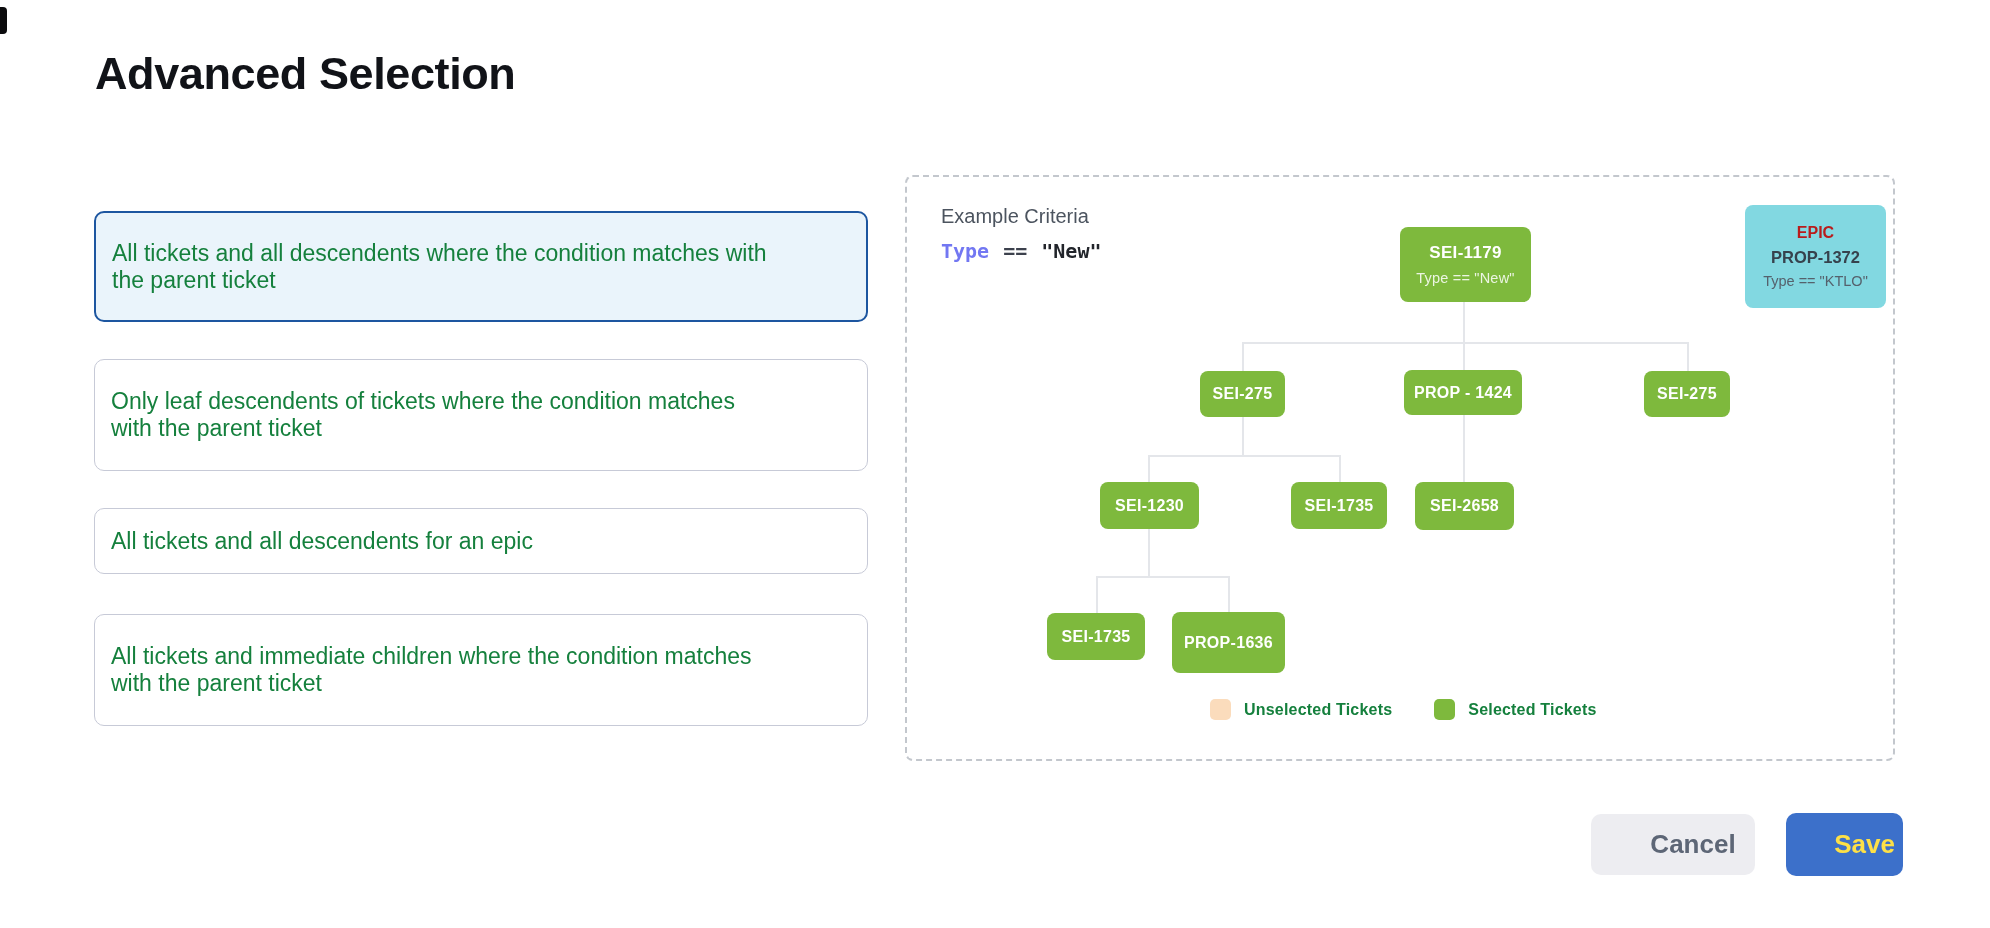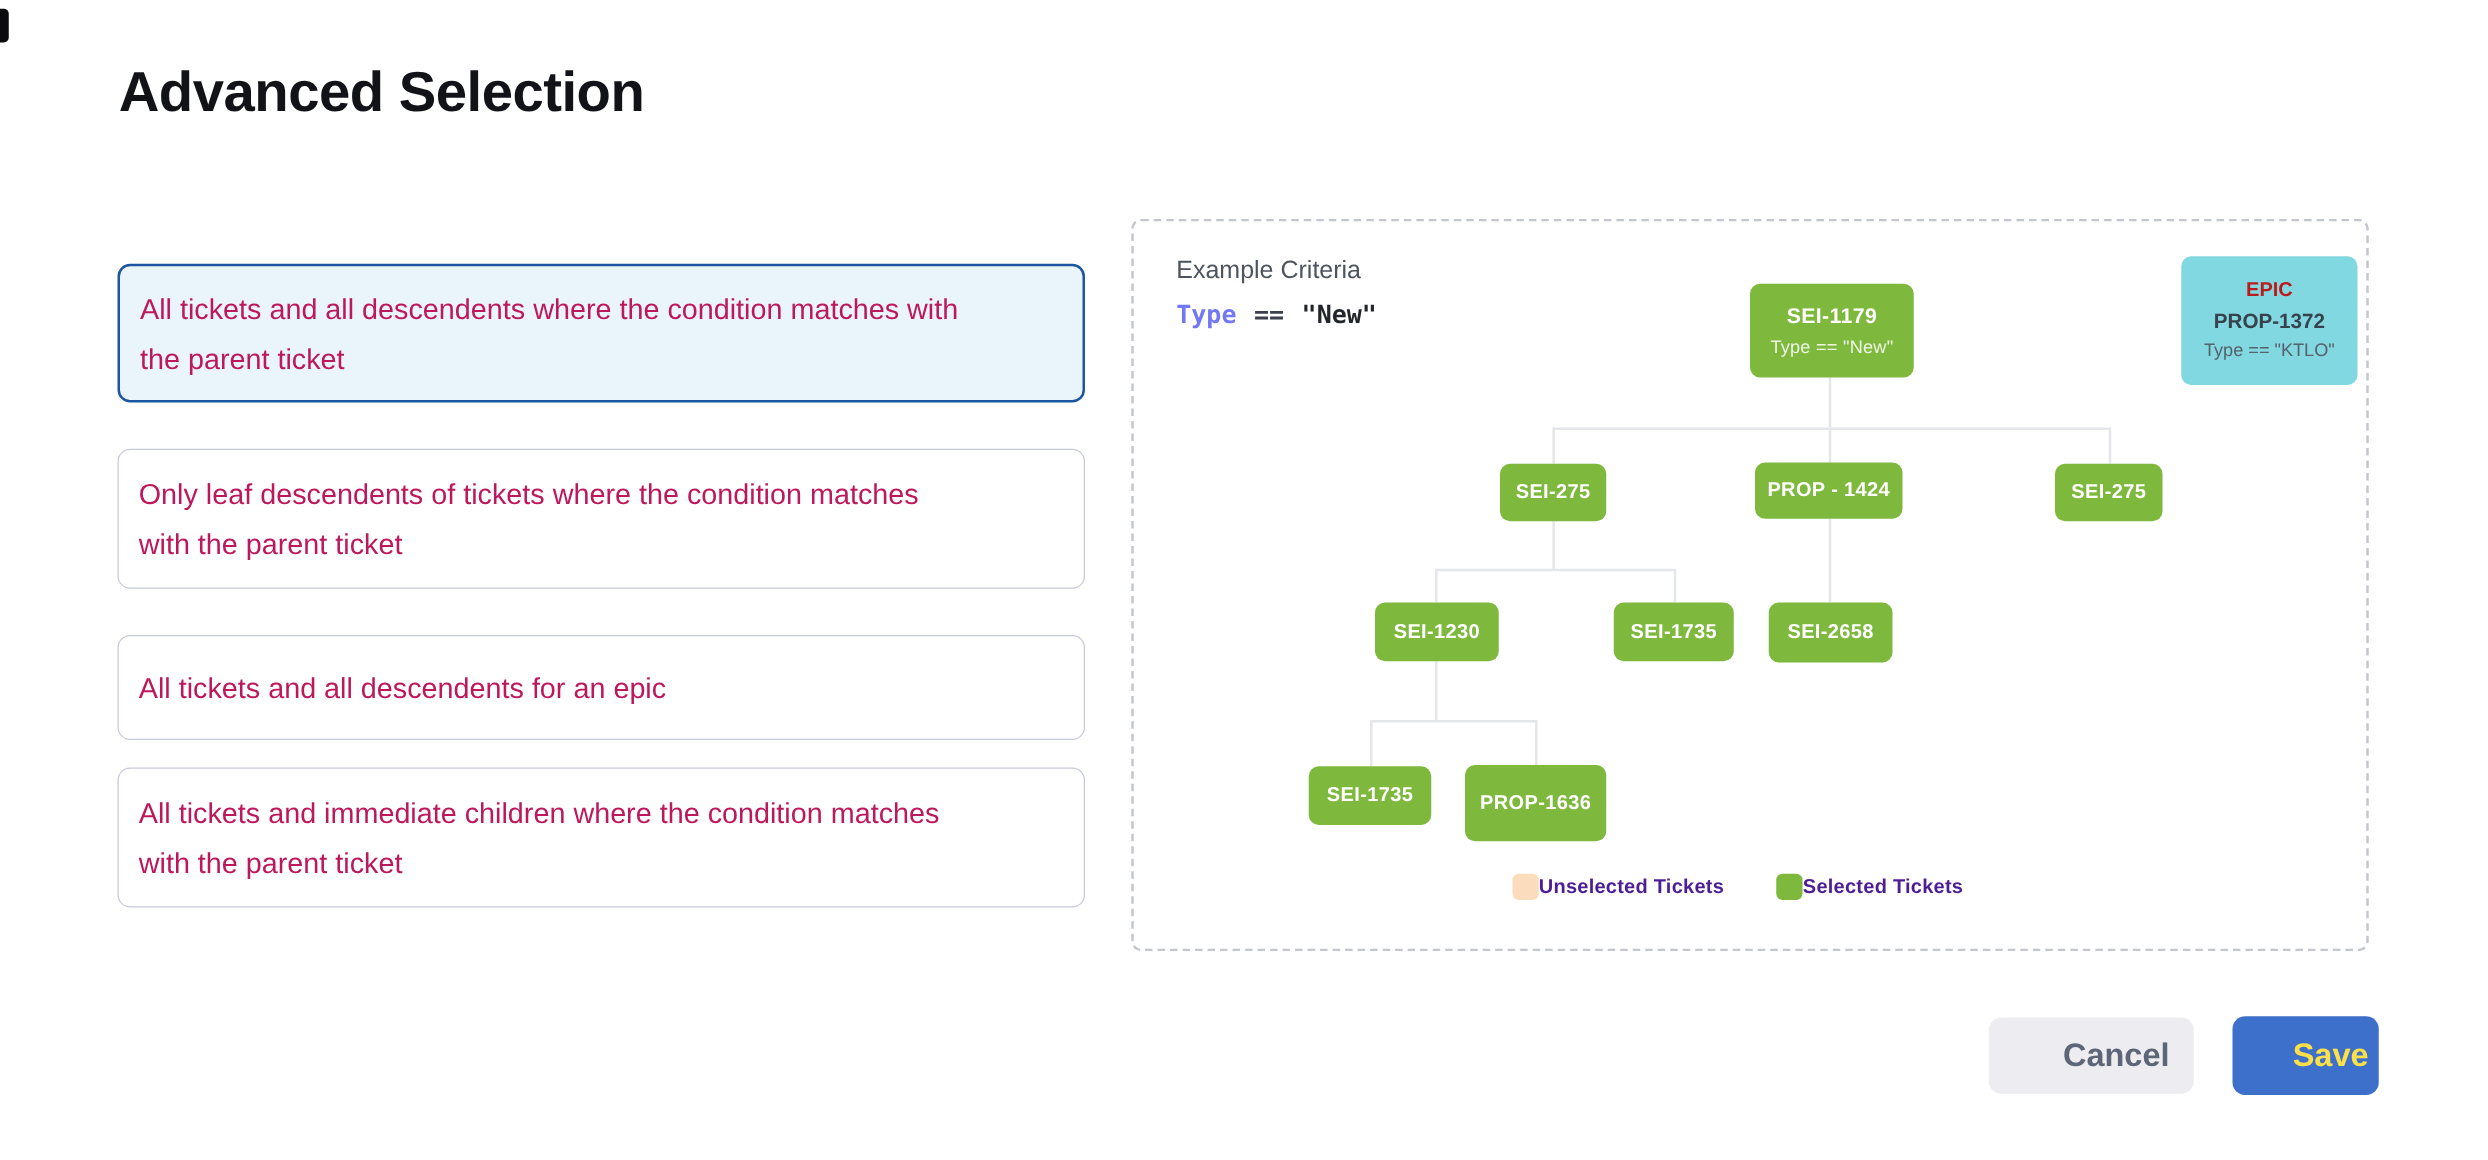--- a/index.html
+++ b/index.html
@@ -17,25 +17,25 @@
   }
 
   
   .option-card {
     position:absolute; left:94px; width:774px; box-sizing:border-box;
     background:#ffffff; border:1.5px solid #c7cad7; border-radius:10px;
     display:flex; align-items:center; padding:0 90px 0 16px; cursor:pointer;
   }
   .option-card.selected { border:2px solid #1d56a0; background:#eaf4fb; }
   .option-text {
-    font-size:23px; font-weight:500; color:#be185d; line-height:40px; max-width:655px;
+    font-size:23px; font-weight:500; color:#15803d; line-height:27px; max-width:655px;
   }
   #card-0 { top:211px; height:111px; }
   #card-1 { top:359px; height:112px; }
-  #card-2 { top:508px; height:84px; }
+  #card-2 { top:508px; height:66px; }
   #card-3 { top:614px; height:112px; }
 
   
   .preview-panel {
     position:absolute; left:905px; top:175px; width:990px; height:586px;
     box-sizing:border-box; border:2px dashed #c3c7cd; border-radius:8px; background:#ffffff;
   }
   .criteria-label {
     position:absolute; left:34px; top:28px;
     font-size:20px; font-weight:500; color:#4c545f;
@@ -94,21 +94,21 @@
   #e-bar3-l      { left:189px; top:399px; height:37px; }
   #e-bar3-r      { left:321px; top:399px; height:36px; }
 
   
   .legend { position:absolute; left:303px; top:522px; display:flex; align-items:center; }
   .legend-item { display:flex; align-items:center; }
   .legend-item + .legend-item { margin-left:42px; }
   .swatch { width:21px; height:21px; border-radius:5px; }
   .swatch-peach { background:#fbdcbc; }
   .swatch-green { background:#7eb93d; }
-  .legend-label { font-size:16px; font-weight:700; color:#4c1d95; letter-spacing:0.2px; }
+  .legend-label { margin-left:13px; font-size:16px; font-weight:700; color:#15803d; letter-spacing:0.2px; }
 
   
   .actions { position:absolute; top:813px; right:87px; display:flex; align-items:center; gap:31px; }
   .btn {
     border:none; border-radius:10px; font-family:"Liberation Sans", sans-serif;
     font-size:26px; font-weight:700; cursor:pointer;
     display:flex; align-items:center; justify-content:center;padding-left:46px;
   }
   .btn-cancel { width:164px; height:61px; background:#ededf1; color:#5d6676; }
   .btn-save   { width:117px; height:63px; background:#3c70ca; color:#fde047; }

